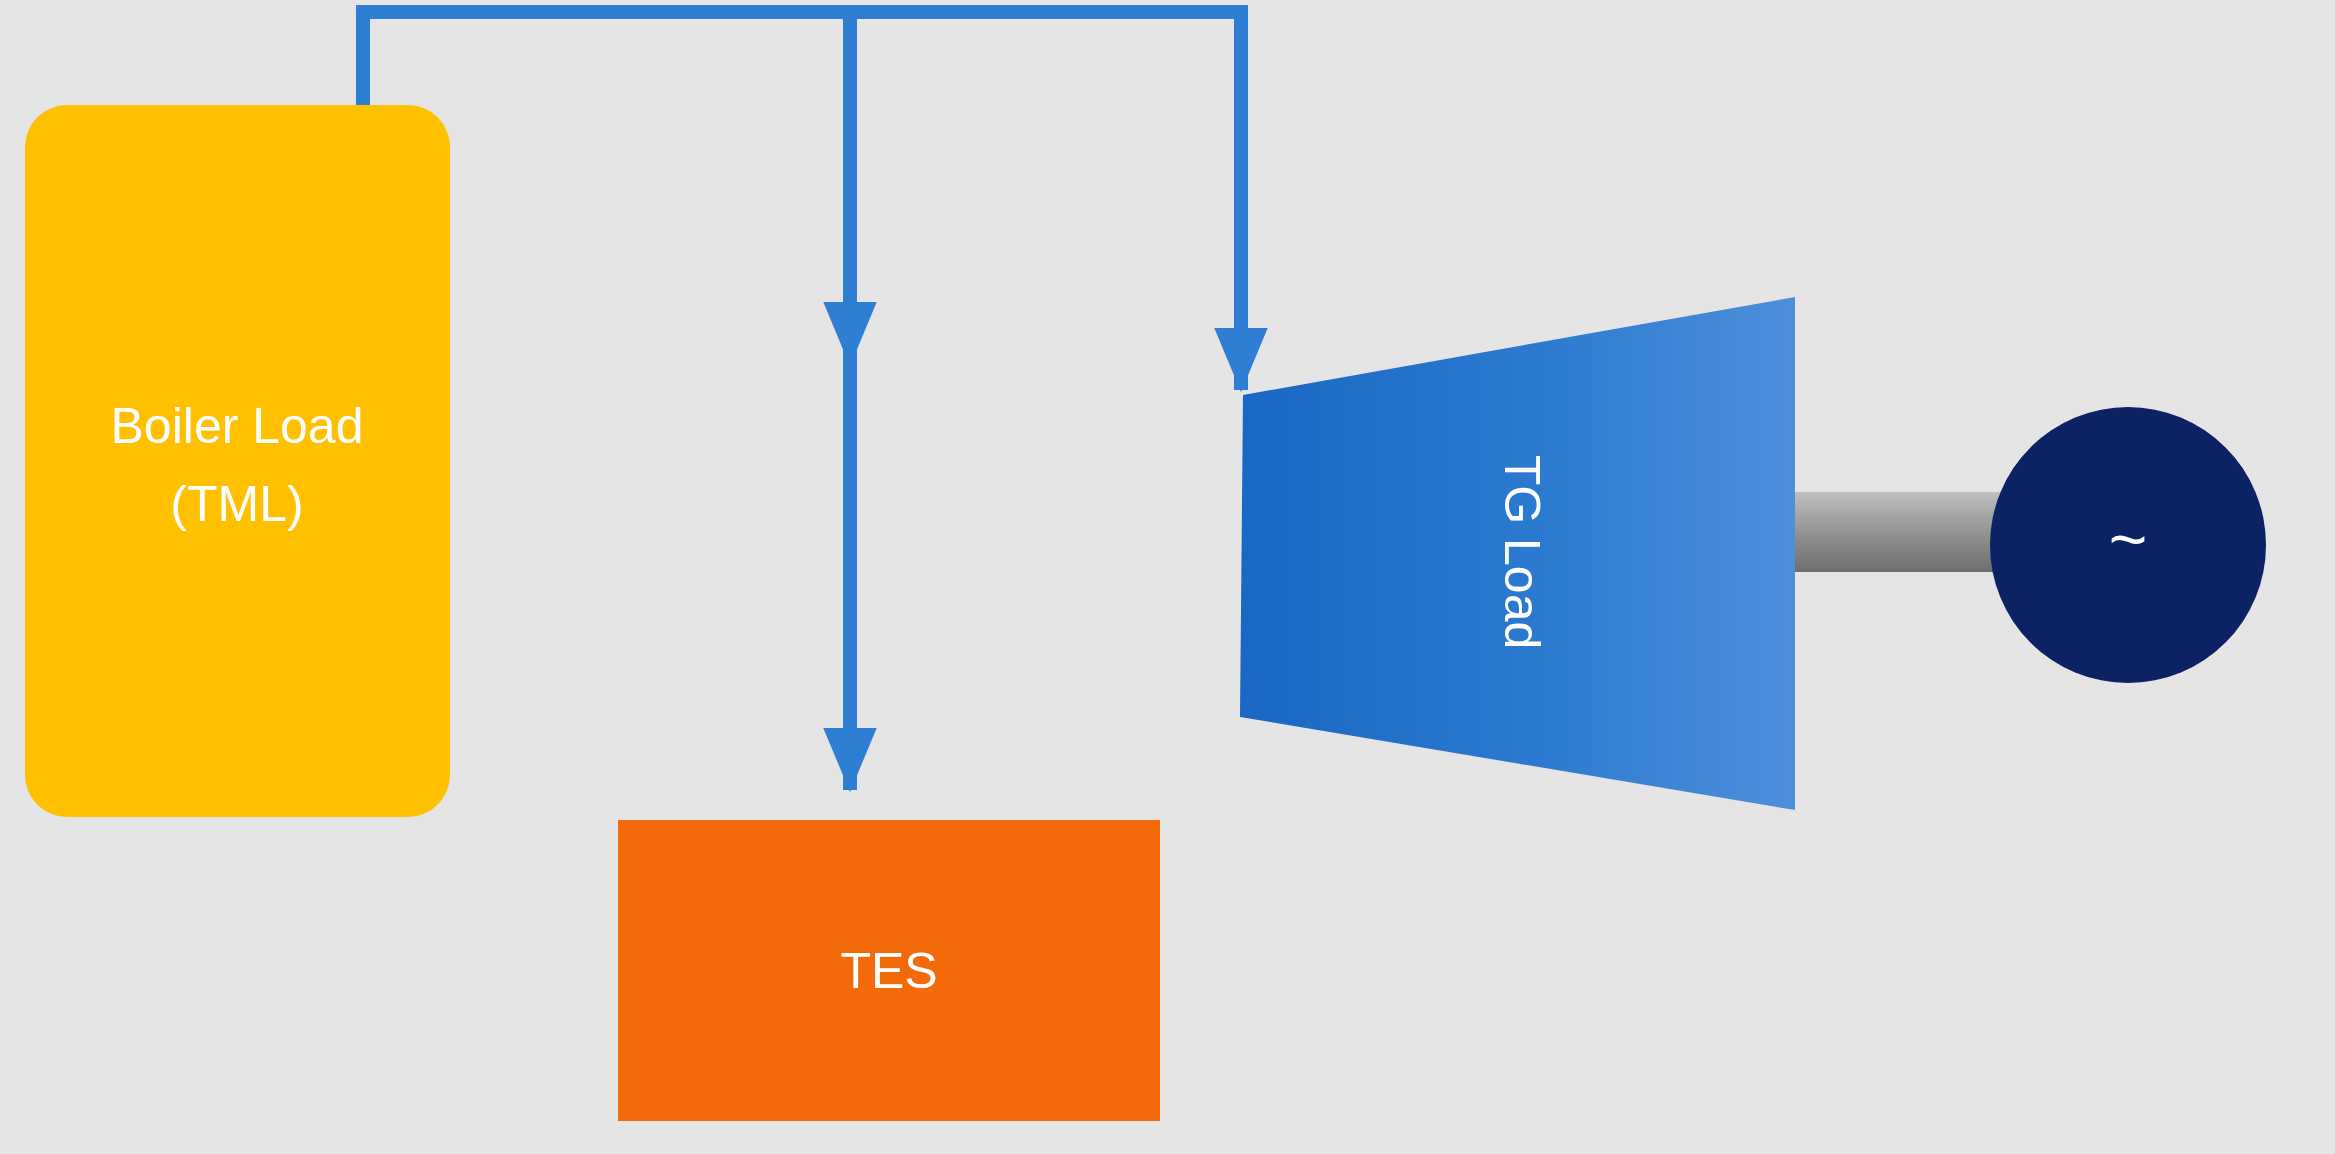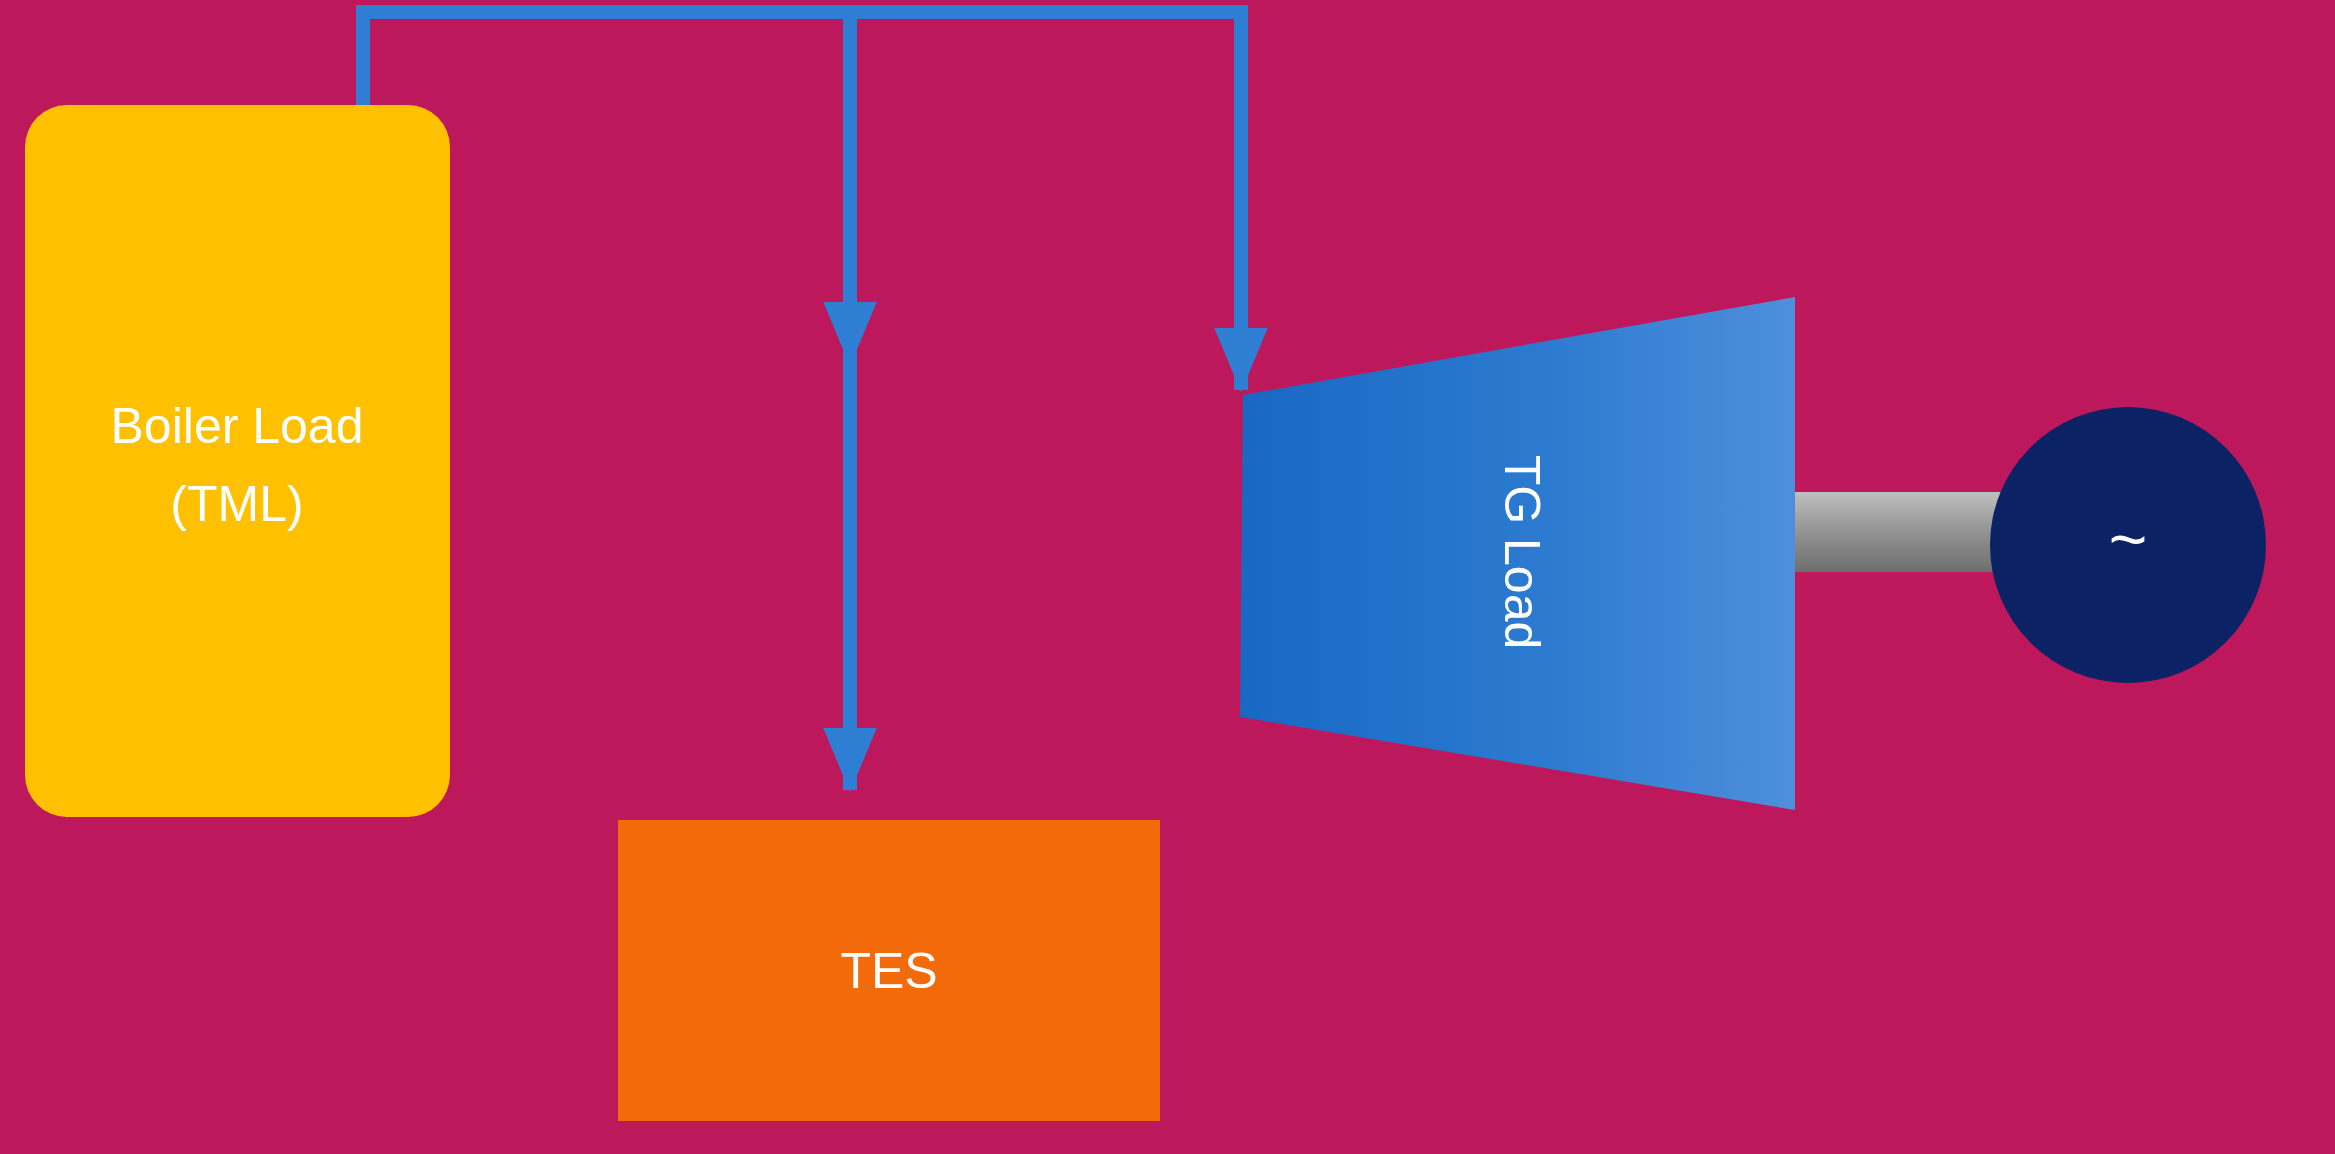--- a/index.html
+++ b/index.html
@@ -11,21 +11,21 @@
   body {
     width: 2335px;
     height: 1154px;
     overflow: hidden;
     font-family: "Liberation Sans", sans-serif;
   }
   #diagram-canvas {
     position: relative;
     width: 2335px;
     height: 1154px;
-    background: #be185d;
+    background: #e5e5e5;
   }
   #schematic-svg {
     position: absolute;
     left: 0;
     top: 0;
     width: 2335px;
     height: 1154px;
     display: block;
   }
   .node-label {

